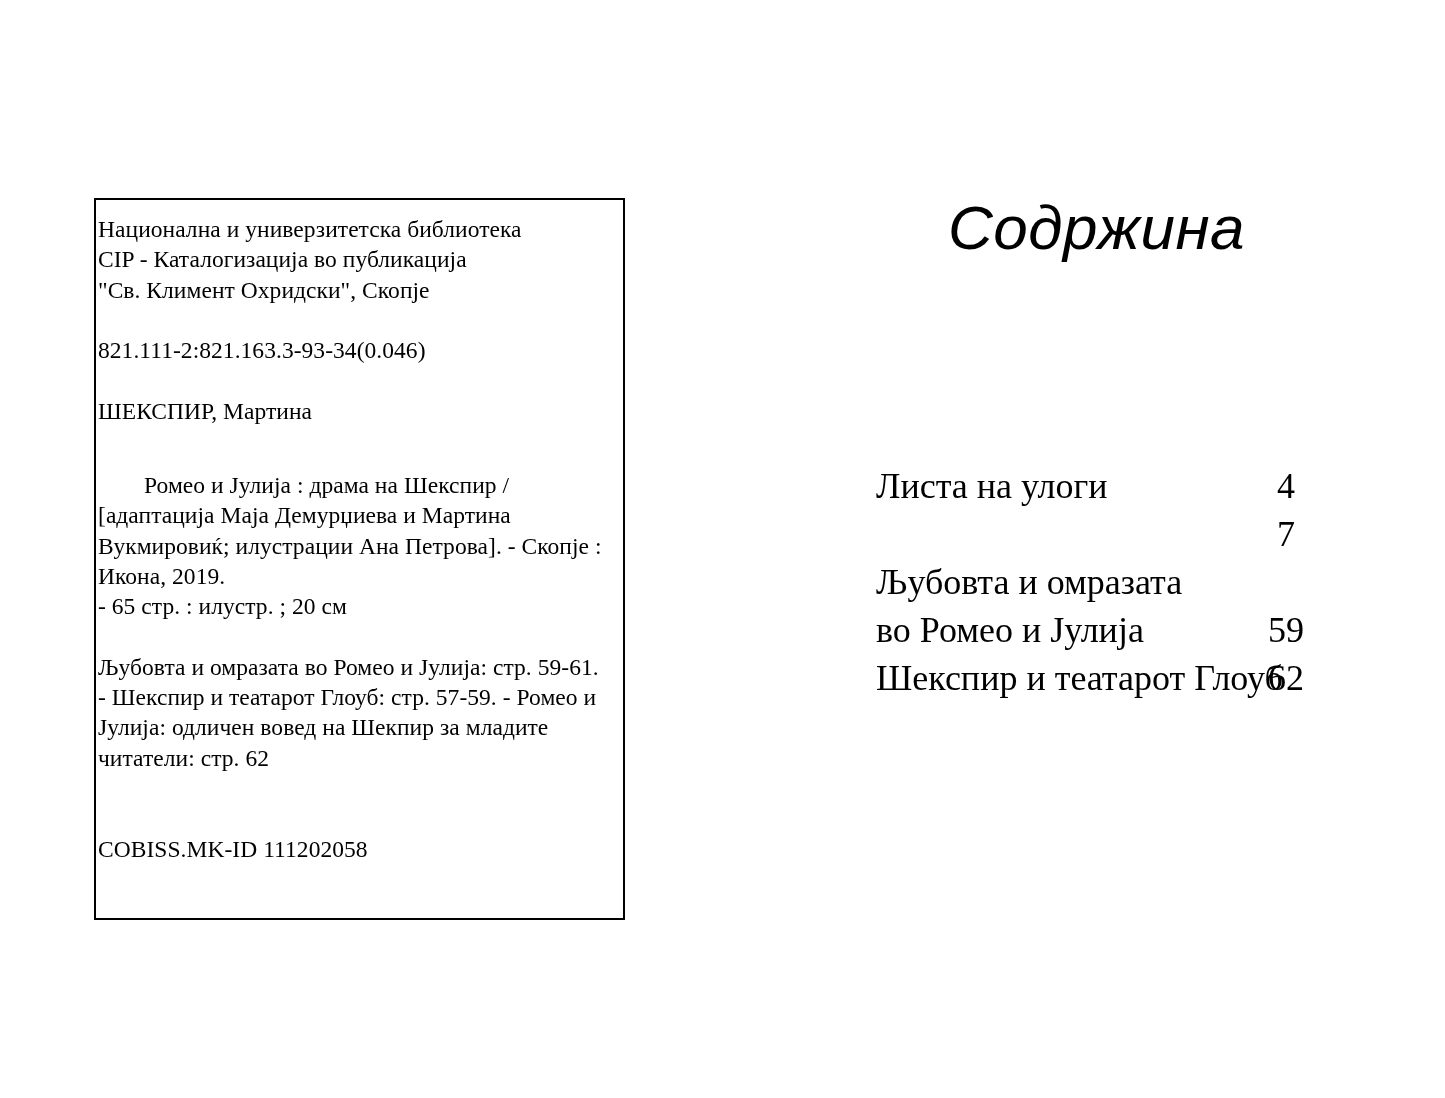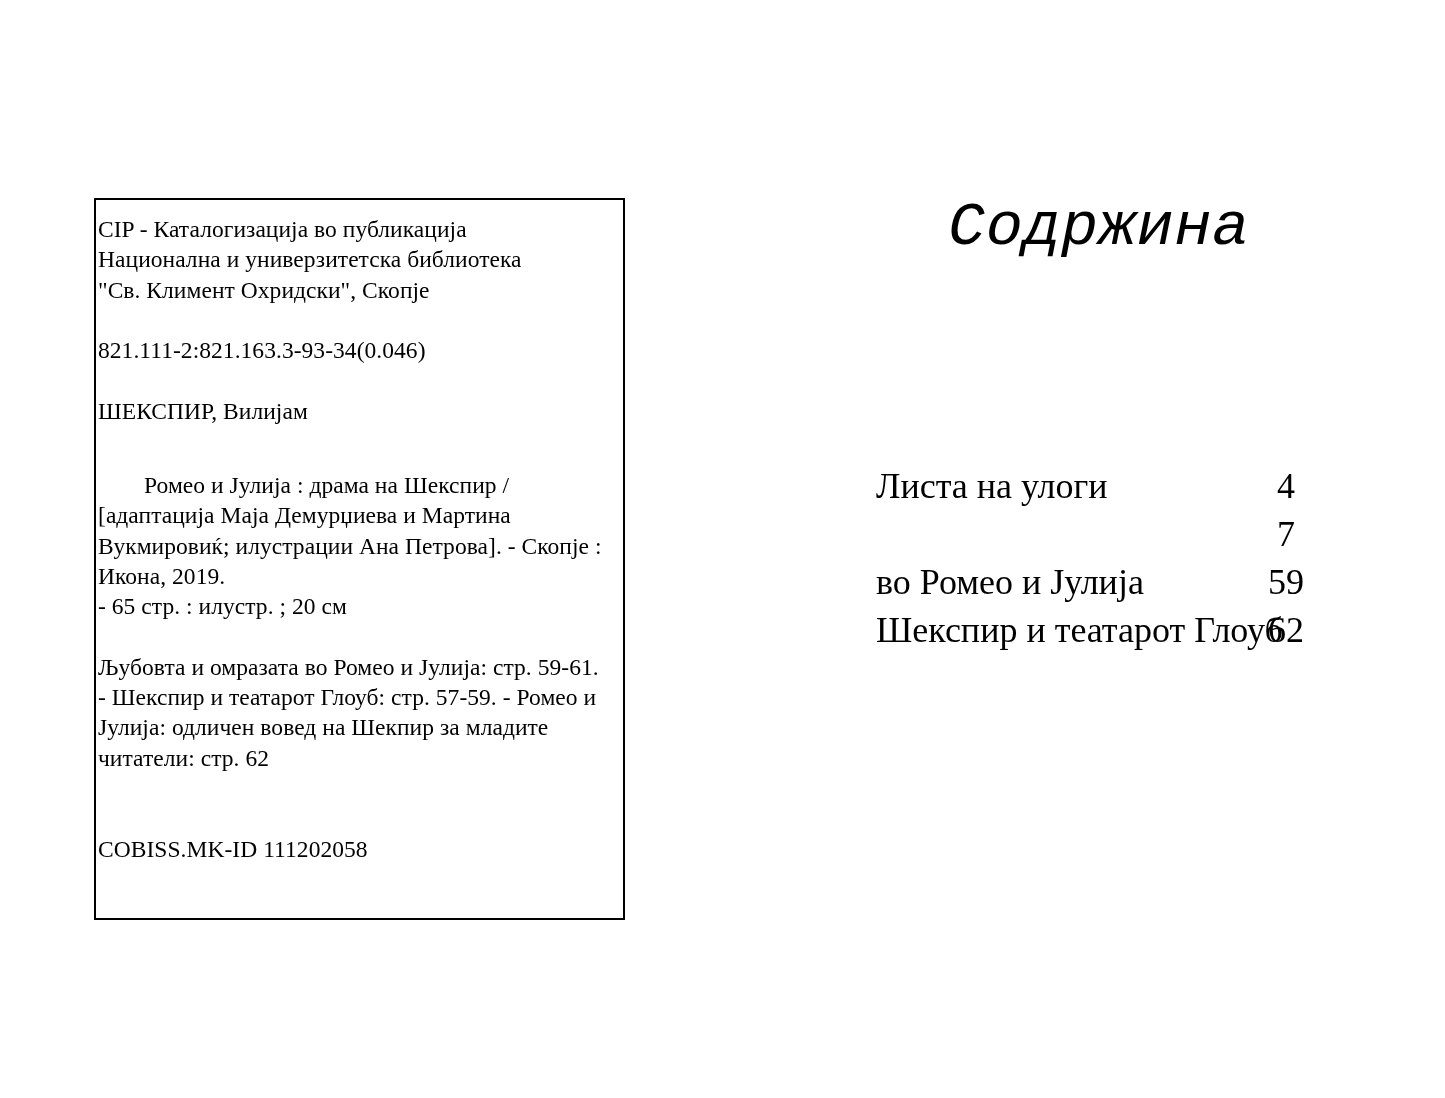--- a/index.html
+++ b/index.html
@@ -77,21 +77,21 @@
     left: 722px;
     top: 0;
     width: 723px;
     height: 1098px;
   }
 
   .contents-title {
     position: absolute;
     left: 226px;
     top: 192px;
-    font-family: Liberation Mono, monospace;
+    font-family: Liberation Sans, sans-serif;
     font-style: italic;
     font-weight: 400;
     font-size: 62px;
     line-height: 72px;
     letter-spacing: 0.5px;
     white-space: nowrap;
   }
 
   .toc {
     position: absolute;
@@ -122,31 +122,31 @@
 </style>
 </head>
 <body>
 
 <div class="spread">
 
   <div class="left-page">
     <div class="cip-box">
       <div class="cip-inner">
           <div class="cip-block">
+            <div class="cip-line">Национална и универзитетска библиотека</div>
             <div class="cip-line">CIP - Каталогизација во публикација</div>
-            <div class="cip-line">Национална и универзитетска библиотека</div>
             <div class="cip-line">"Св. Климент Охридски", Скопје</div>
           </div>
           <div class="cip-gap"></div>
           <div class="cip-block">
             <div class="cip-line">821.111-2:821.163.3-93-34(0.046)</div>
           </div>
           <div class="cip-gap"></div>
           <div class="cip-block">
-            <div class="cip-line">ШЕКСПИР, Вилијам</div>
+            <div class="cip-line">ШЕКСПИР, Мартина</div>
             <div class="cip-line indent">Ромео и Јулија : драма на Шекспир /</div>
             <div class="cip-line">[адаптација Маја Демурџиева и Мартина</div>
             <div class="cip-line">Вукмировиќ; илустрации Ана Петрова]. - Скопје :</div>
             <div class="cip-line">Икона, 2019.</div>
             <div class="cip-line">- 65 стр. : илустр. ; 20 см</div>
           </div>
           <div class="cip-gap"></div>
           <div class="cip-block">
             <div class="cip-line">Љубовта и омразата во Ромео и Јулија: стр. 59-61.</div>
             <div class="cip-line">- Шекспир и театарот Глоуб: стр. 57-59. - Ромео и</div>
@@ -161,18 +161,19 @@
         </div>
     </div>
   </div>
 
   <div class="right-page">
     <div class="contents-title">Содржина</div>
 
     <div class="toc">
         <div class="toc-row"><span class="toc-label">Листа на улоги</span><span class="toc-page">4</span></div>
         <div class="toc-row"><span class="toc-page">7</span></div>
+        <div class="toc-row"><span class="toc-label">Љубовта и омразата</span><span class="toc-page"></span></div>
         <div class="toc-row"><span class="toc-label">во Ромео и Јулија</span><span class="toc-page">59</span></div>
         <div class="toc-row"><span class="toc-label">Шекспир и театарот Глоуб</span><span class="toc-page">62</span></div>
       </div>
   </div>
 
 </div>
 
 </body></html>

